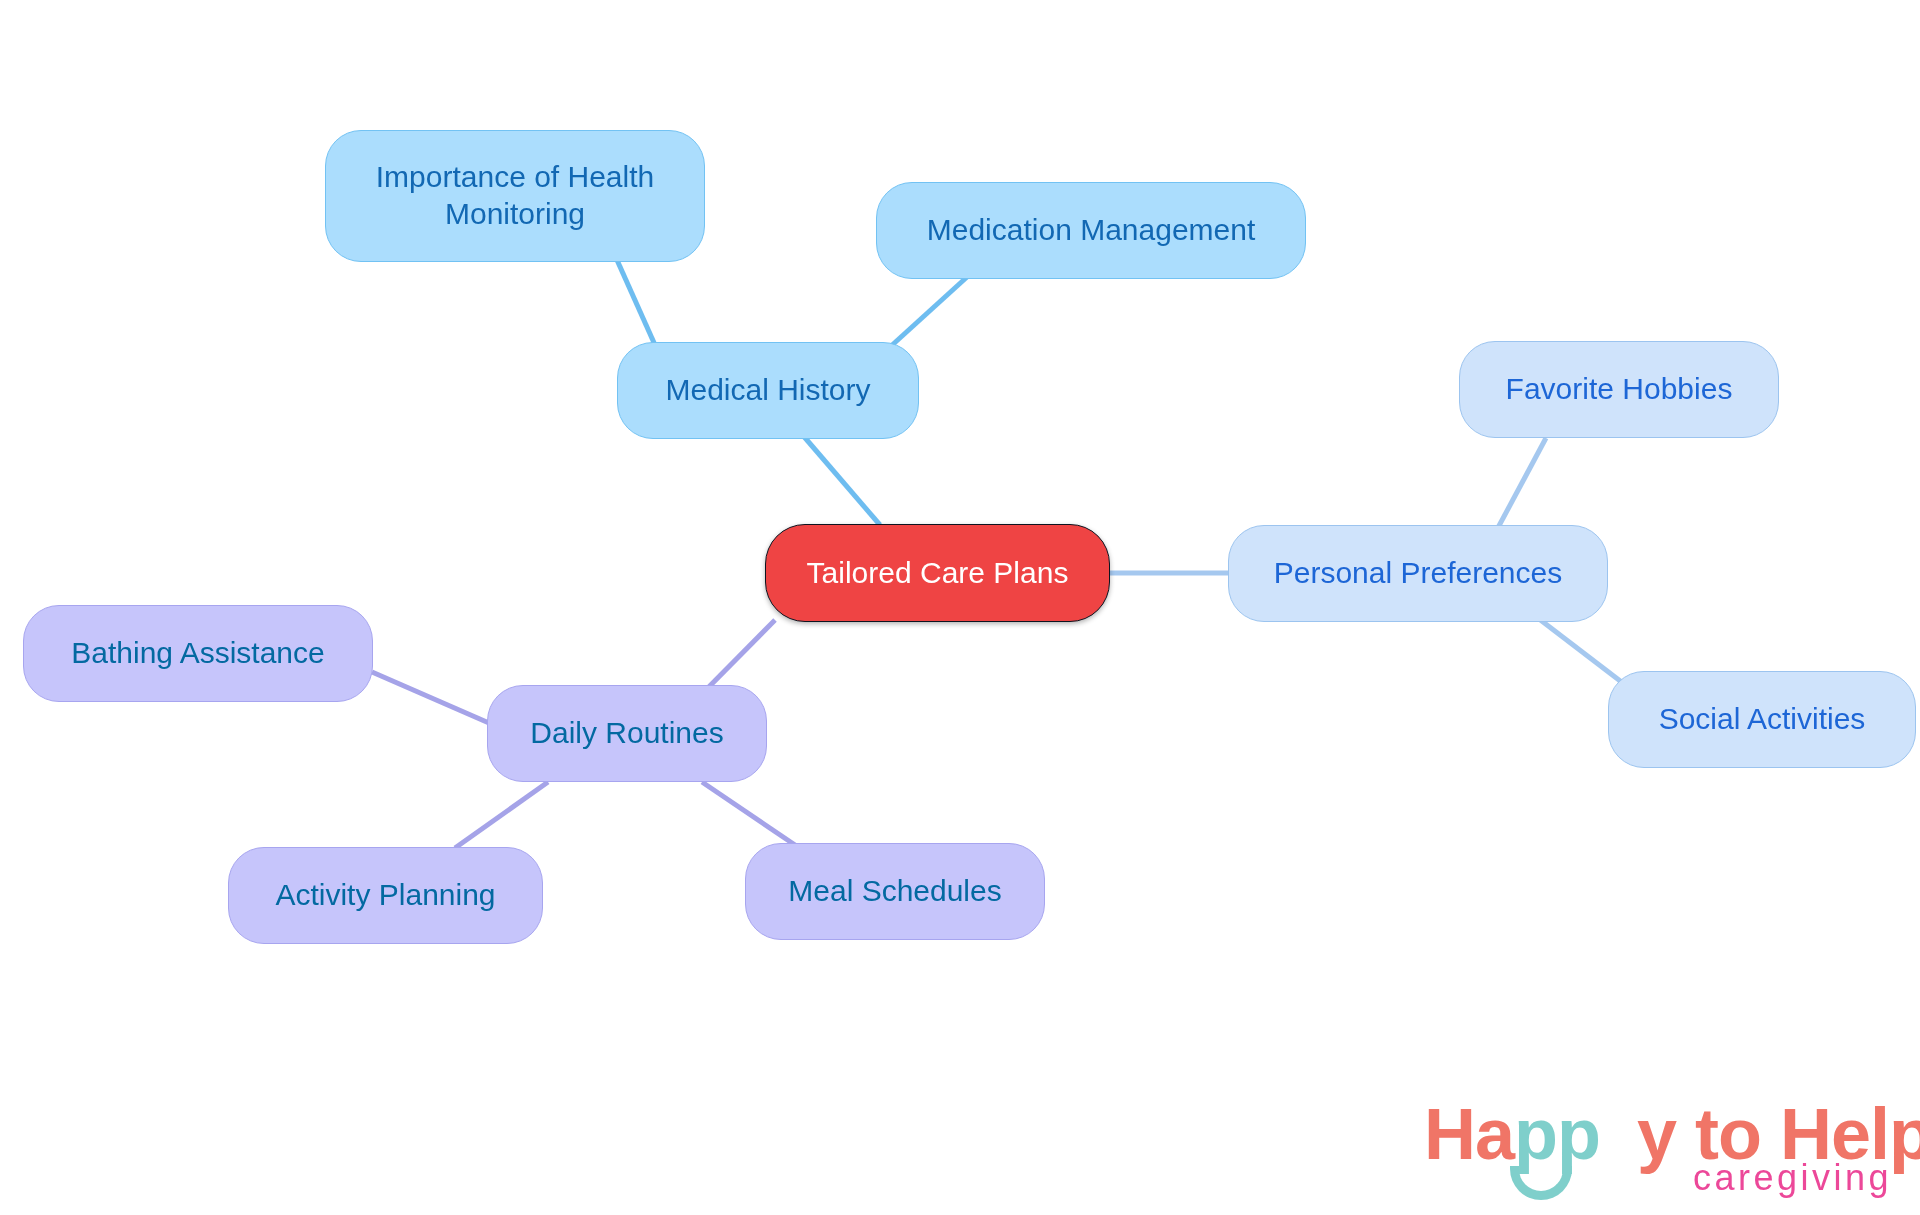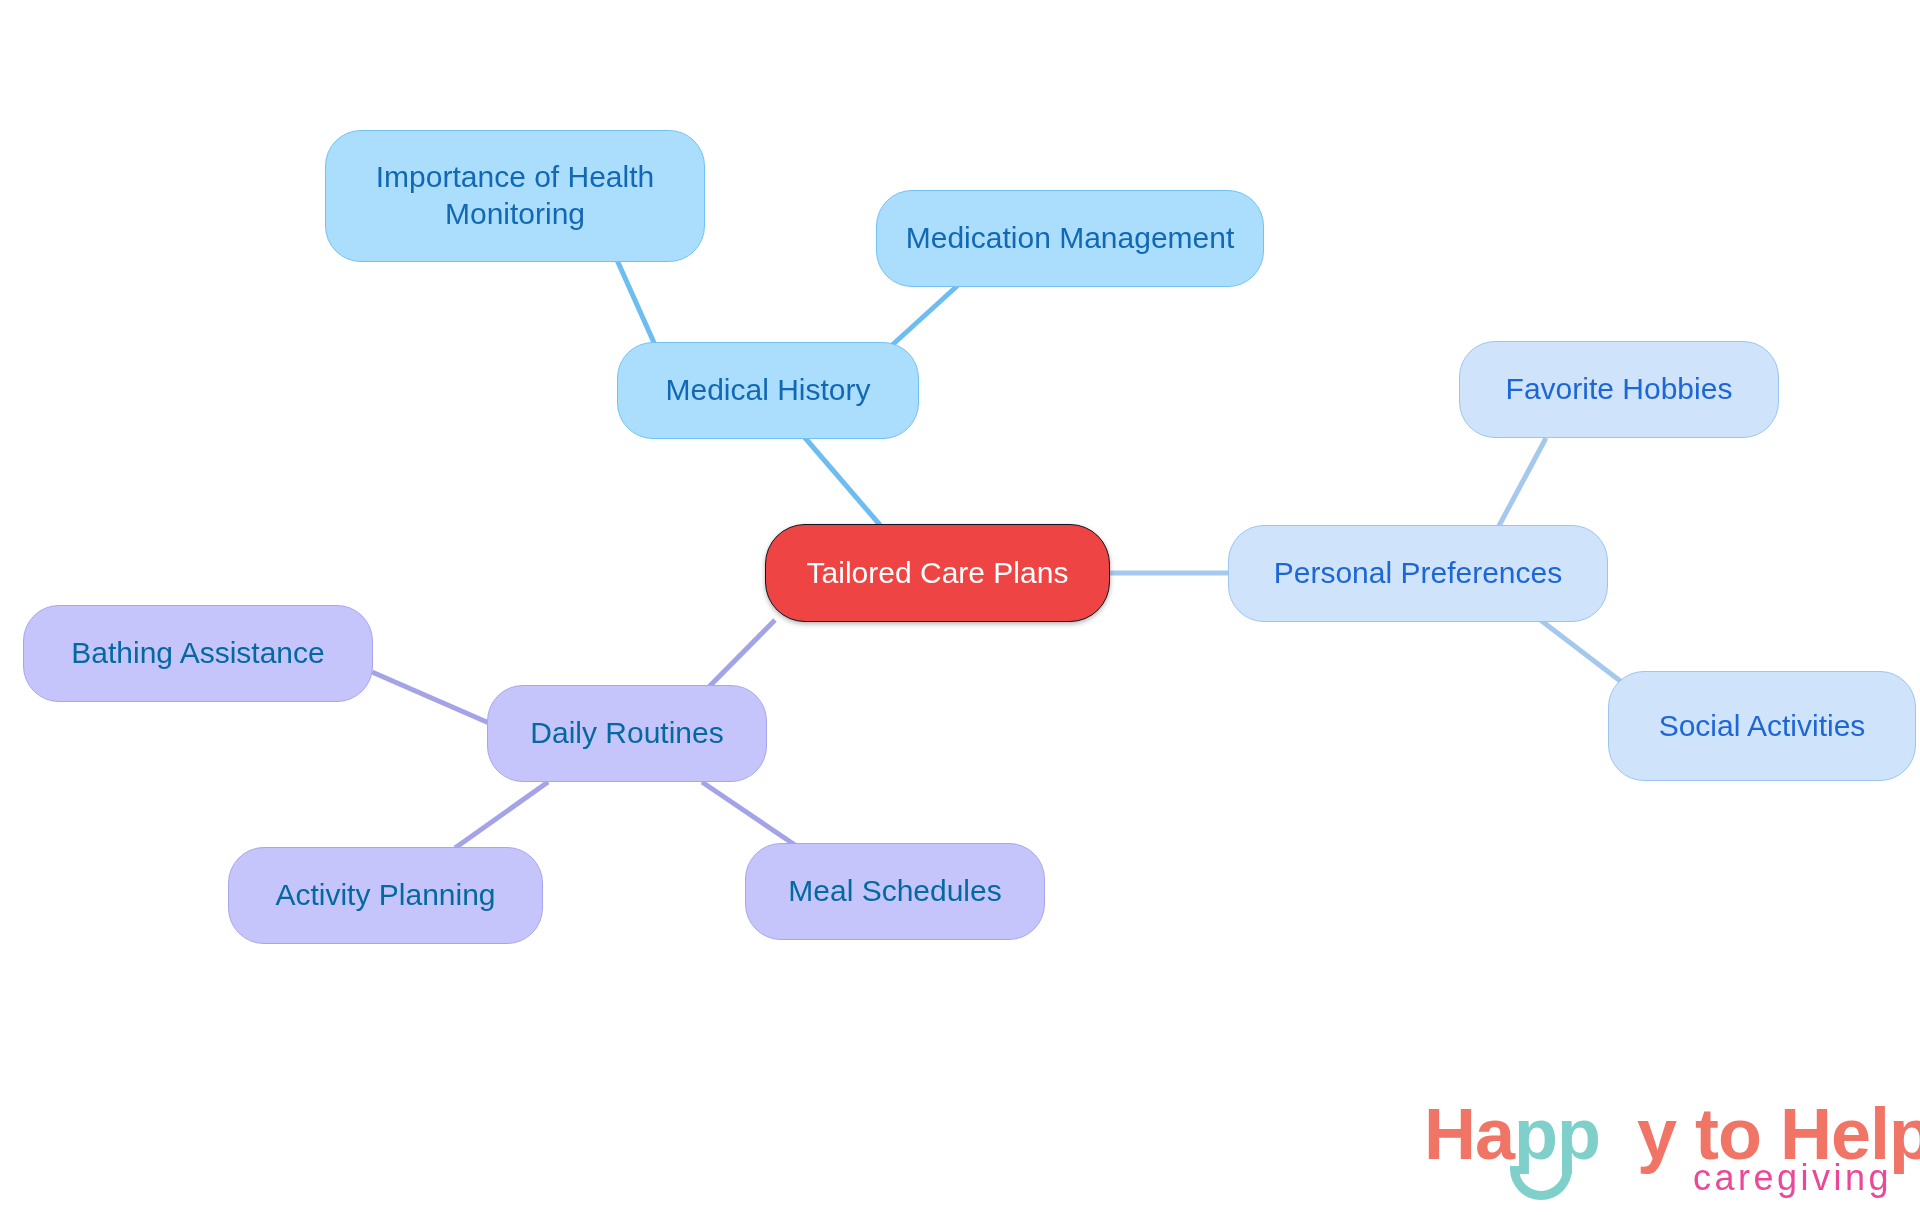--- a/index.html
+++ b/index.html
@@ -129,33 +129,33 @@
 
   <div class="node branch-medical" style="left:617px; top:342px; width:302px; height:97px;">
     <span>Medical History</span>
   </div>
 
   <div class="node branch-medical" style="left:325px; top:130px; width:380px; height:132px;">
     <span>Importance of Health
 Monitoring</span>
   </div>
 
-  <div class="node branch-medical" style="left:876px; top:182px; width:388px; height:97px;margin-top:8px;">
+  <div class="node branch-medical" style="left:876px; top:182px; width:430px; height:97px;">
     <span>Medication Management</span>
   </div>
 
   <div class="node branch-prefs" style="left:1228px; top:525px; width:380px; height:97px;">
     <span>Personal Preferences</span>
   </div>
 
   <div class="node branch-prefs" style="left:1459px; top:341px; width:320px; height:97px;">
     <span>Favorite Hobbies</span>
   </div>
 
-  <div class="node branch-prefs" style="left:1608px; top:671px; width:308px; height:110px;">
+  <div class="node branch-prefs" style="left:1608px; top:671px; width:308px; height:97px;">
     <span>Social Activities</span>
   </div>
 
   <div class="node branch-routines" style="left:487px; top:685px; width:280px; height:97px;">
     <span>Daily Routines</span>
   </div>
 
   <div class="node branch-routines" style="left:23px; top:605px; width:350px; height:97px;">
     <span>Bathing Assistance</span>
   </div>

